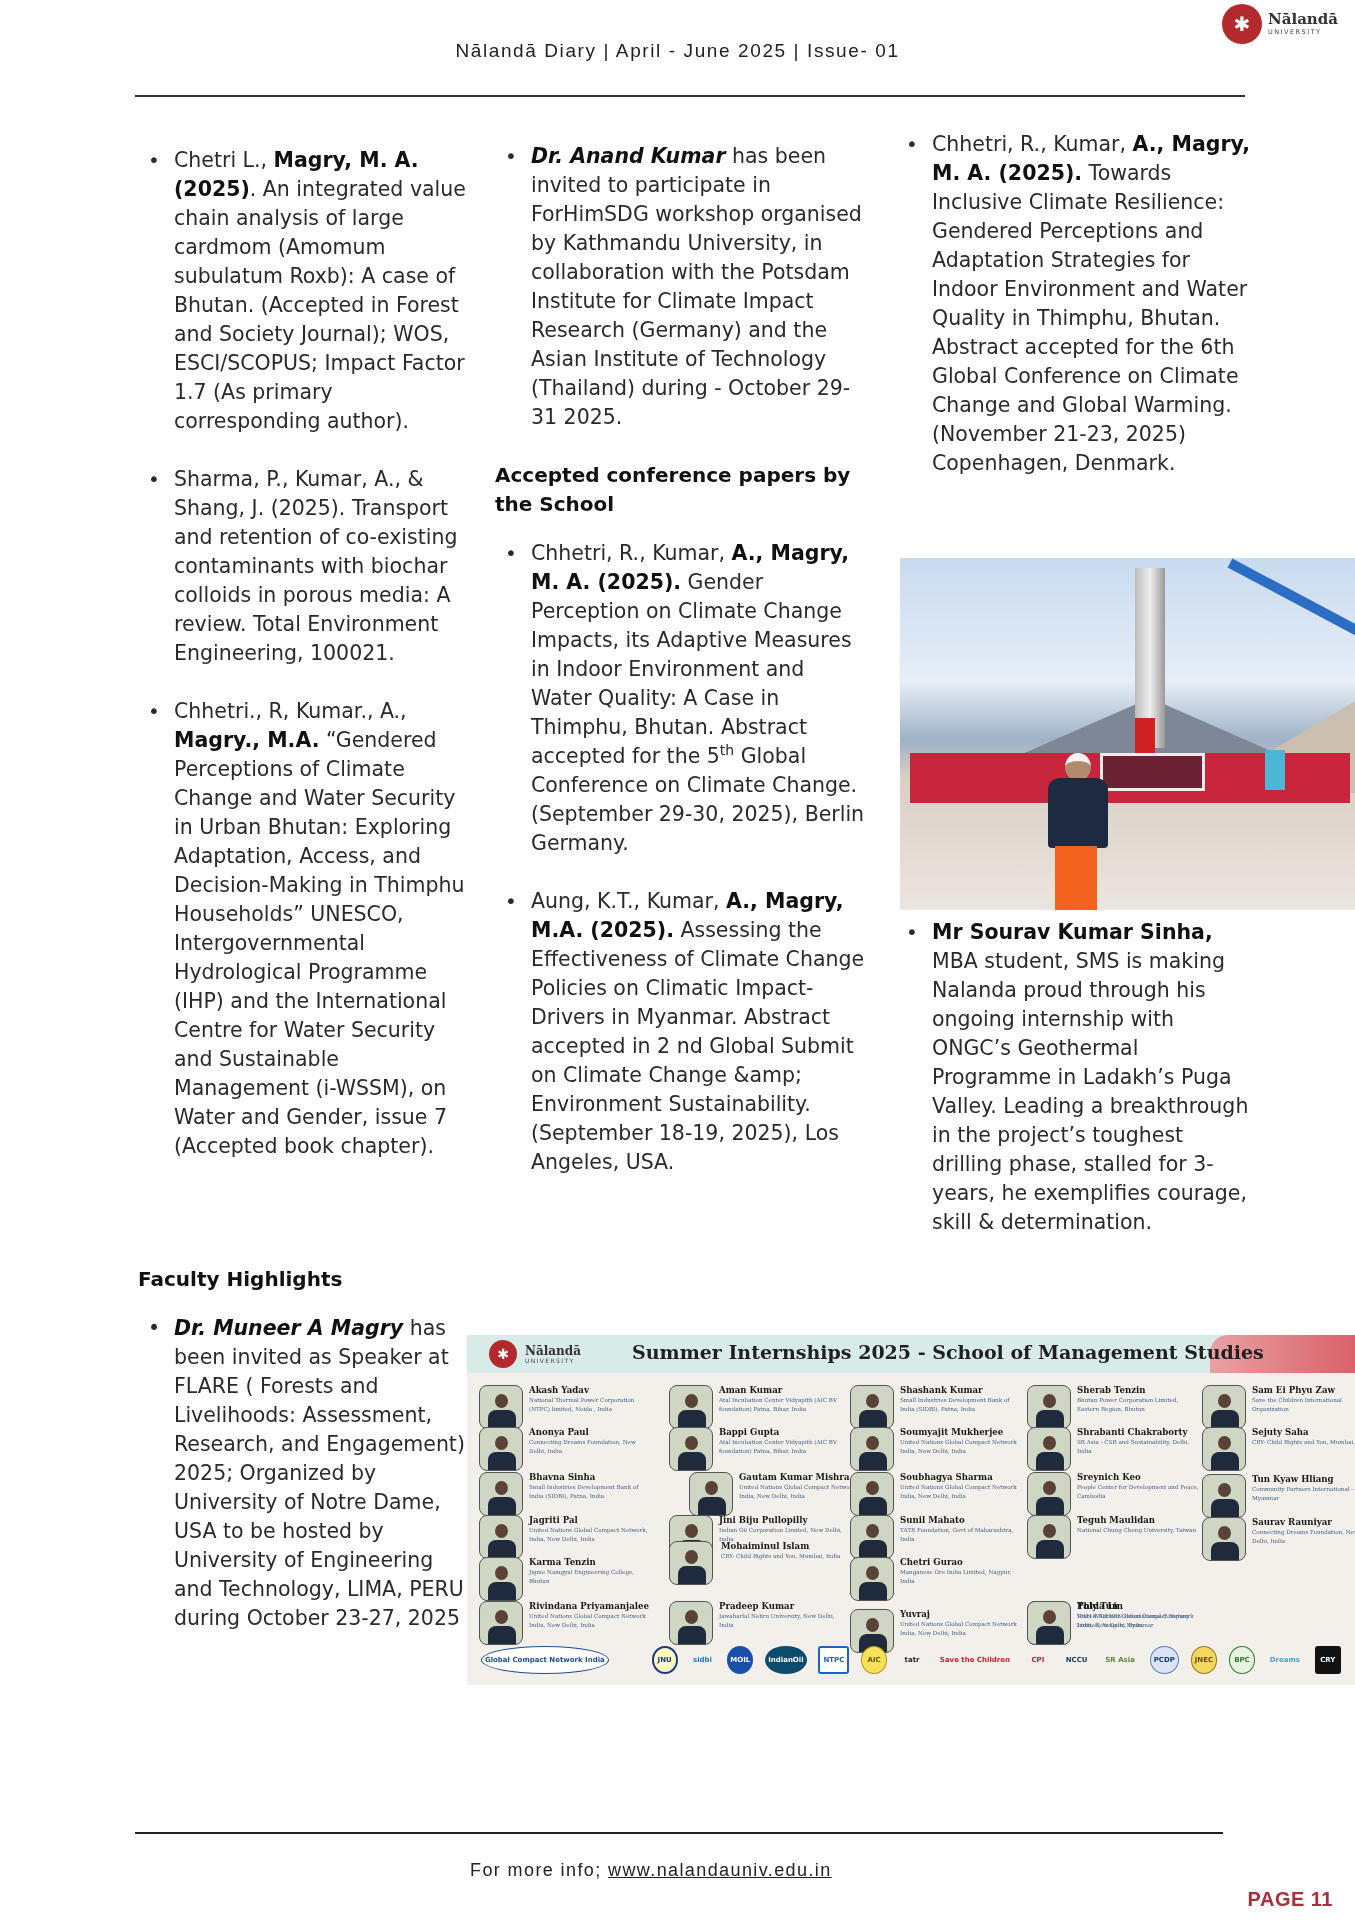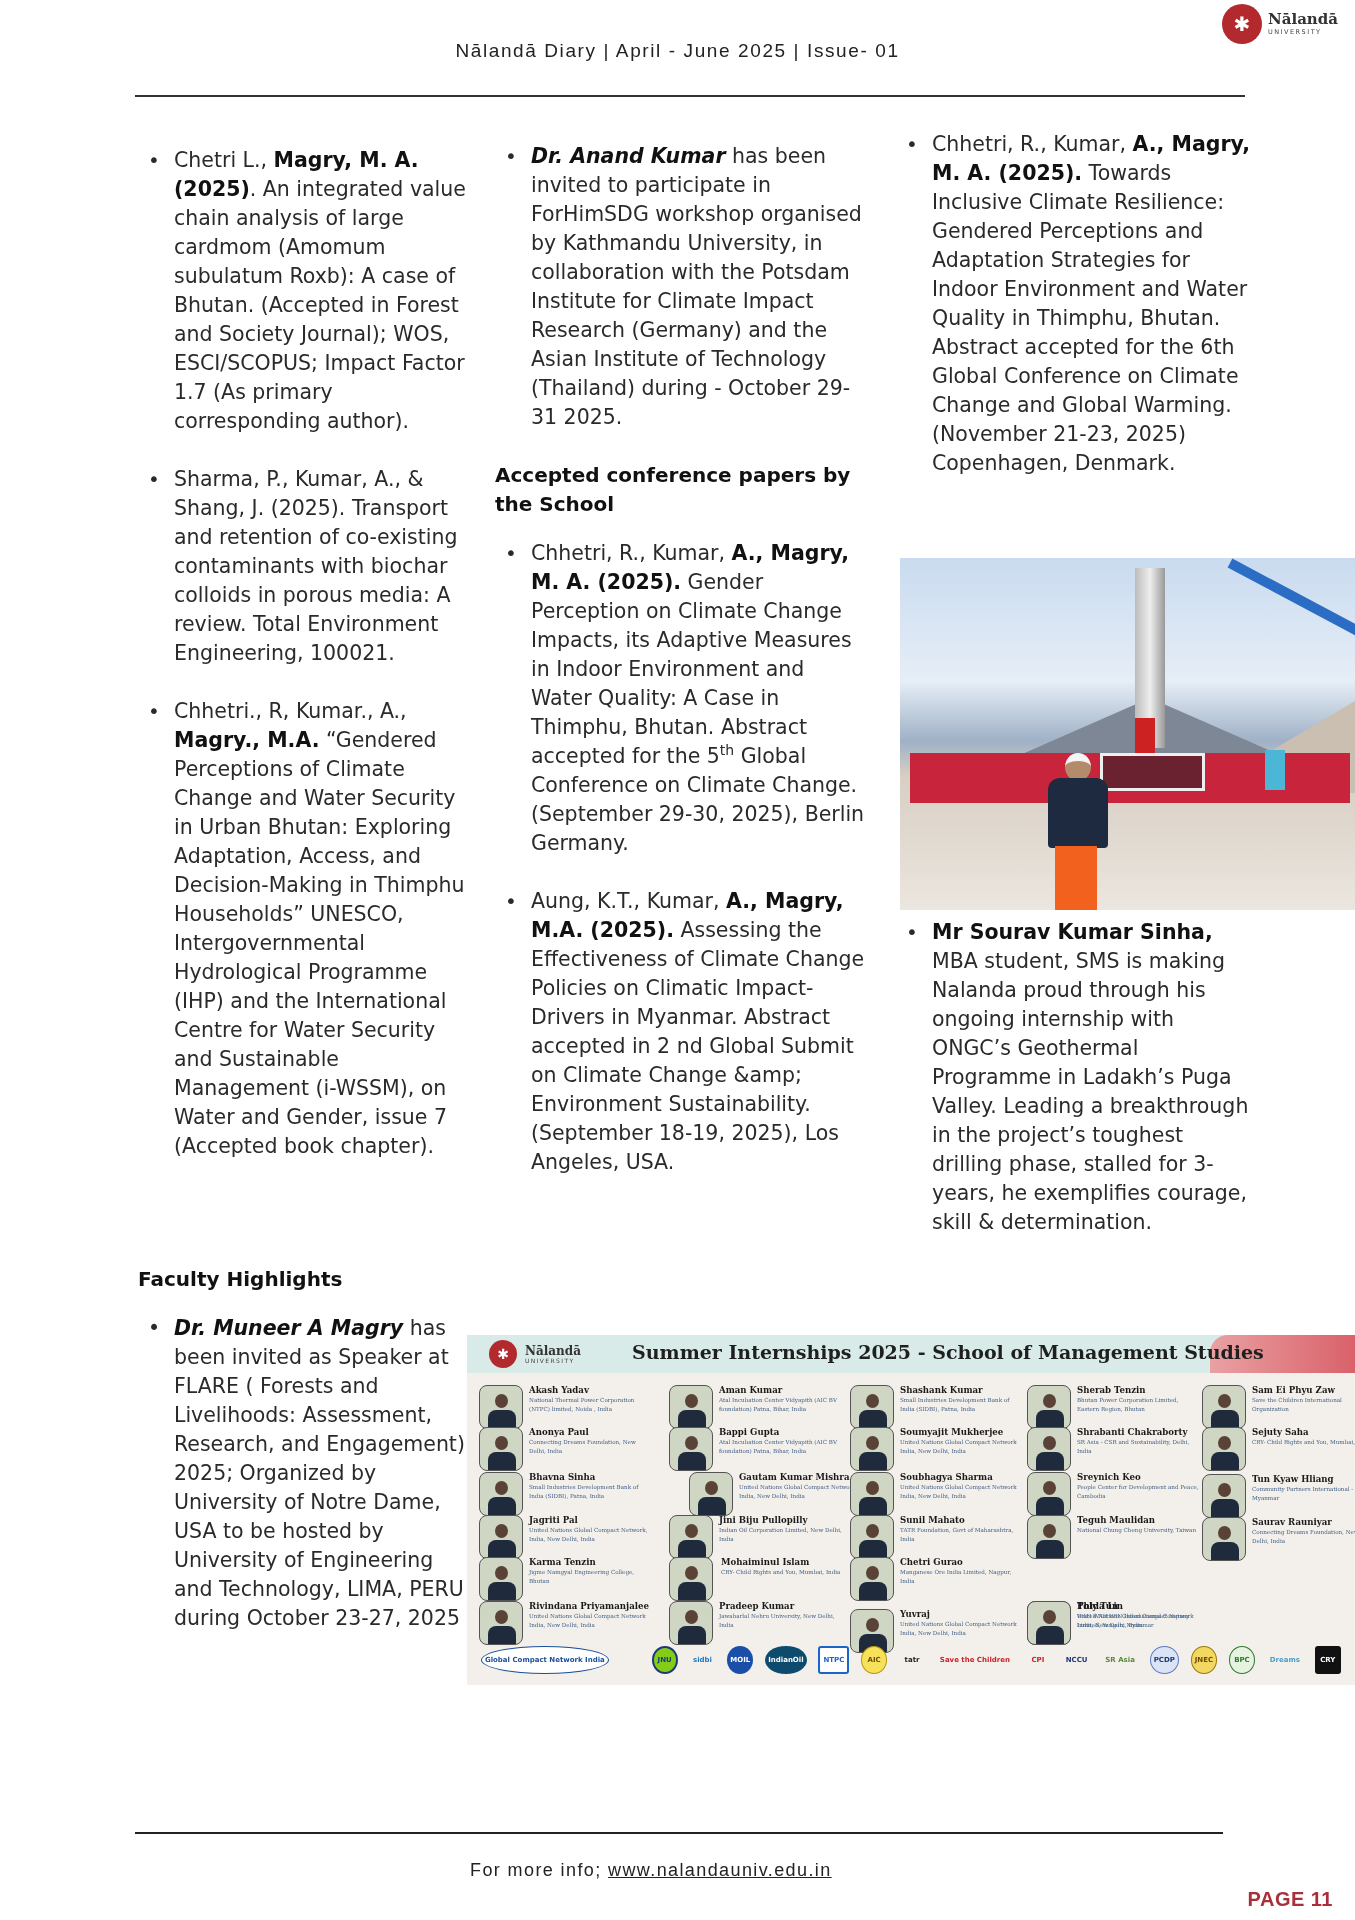--- a/index.html
+++ b/index.html
@@ -234,21 +234,21 @@
           <div class="org">United Nations Global Compact Network India, New Delhi, India</div>
         </div>
       </div>
       <div class="intern" style="left: 202px; top: 180px;">
         <div class="ph"></div>
         <div>
           <div class="nm">Jini Biju Pullopilly</div>
           <div class="org">Indian Oil Corporation Limited, New Delhi, India</div>
         </div>
       </div>
-      <div class="intern" style="left: 202px; top: 222px; gap: 8px;">
+      <div class="intern" style="left: 202px; top: 206px; gap: 8px;">
         <div class="ph"></div>
         <div>
           <div class="nm">Mohaiminul Islam</div>
           <div class="org">CRY- Child Rights and You, Mumbai, India</div>
         </div>
       </div>
       <div class="intern" style="left: 202px; top: 266px;">
         <div class="ph"></div>
         <div>
           <div class="nm">Pradeep Kumar</div>
@@ -363,21 +363,21 @@
       <div class="intern" style="left: 735px; top: 182px;">
         <div class="ph"></div>
         <div>
           <div class="nm">Saurav Rauniyar</div>
           <div class="org">Connecting Dreams Foundation, New Delhi, India</div>
         </div>
       </div>
     </div>
   <div class="sponsors" id="sponsors">
       <div class="sponsor" style="background: rgb(255, 255, 255); color: rgb(27, 78, 155); border: 1px solid rgb(27, 78, 155); padding: 0px 3px;">Global Compact Network India</div>
-      <div class="sponsor" style="background: #84cc16; color: rgb(27, 58, 122); border: 2px solid rgb(27, 58, 122); padding: 0px 3px; margin-left: 31px;">JNU</div>
+      <div class="sponsor" style="background: #fef9c3; color: rgb(27, 58, 122); border: 2px solid rgb(27, 58, 122); padding: 0px 3px; margin-left: 31px;">JNU</div>
       <div class="sponsor rect" style="background: transparent; color: rgb(31, 119, 194); border: none; padding: 0px 3px;">sidbi</div>
       <div class="sponsor" style="background: rgb(27, 78, 168); color: rgb(255, 255, 255); border: none; padding: 0px 3px;">MOIL</div>
       <div class="sponsor" style="background: #0c4a6e; color: rgb(255, 255, 255); border: none; padding: 0px 3px;">IndianOil</div>
       <div class="sponsor rect" style="background: rgb(255, 255, 255); color: rgb(27, 100, 200); border: 2px solid rgb(27, 100, 200); padding: 0px 3px;">NTPC</div>
       <div class="sponsor" style="background: rgb(247, 225, 90); color: rgb(107, 74, 0); border: 1px solid rgb(184, 149, 15); padding: 0px 3px;">AIC</div>
       <div class="sponsor rect" style="background: transparent; color: rgb(34, 34, 34); border: none; padding: 0px 3px;">tatr</div>
       <div class="sponsor rect" style="background: transparent; color: rgb(208, 32, 42); border: none; padding: 0px 3px;">Save the Children</div>
       <div class="sponsor rect" style="background: transparent; color: rgb(200, 32, 42); border: none; padding: 0px 3px;">CPI</div>
       <div class="sponsor rect" style="background: transparent; color: rgb(27, 58, 122); border: none; padding: 0px 3px;">NCCU</div>
       <div class="sponsor rect" style="background: transparent; color: rgb(90, 138, 58); border: none; padding: 0px 3px;">SR Asia</div>

